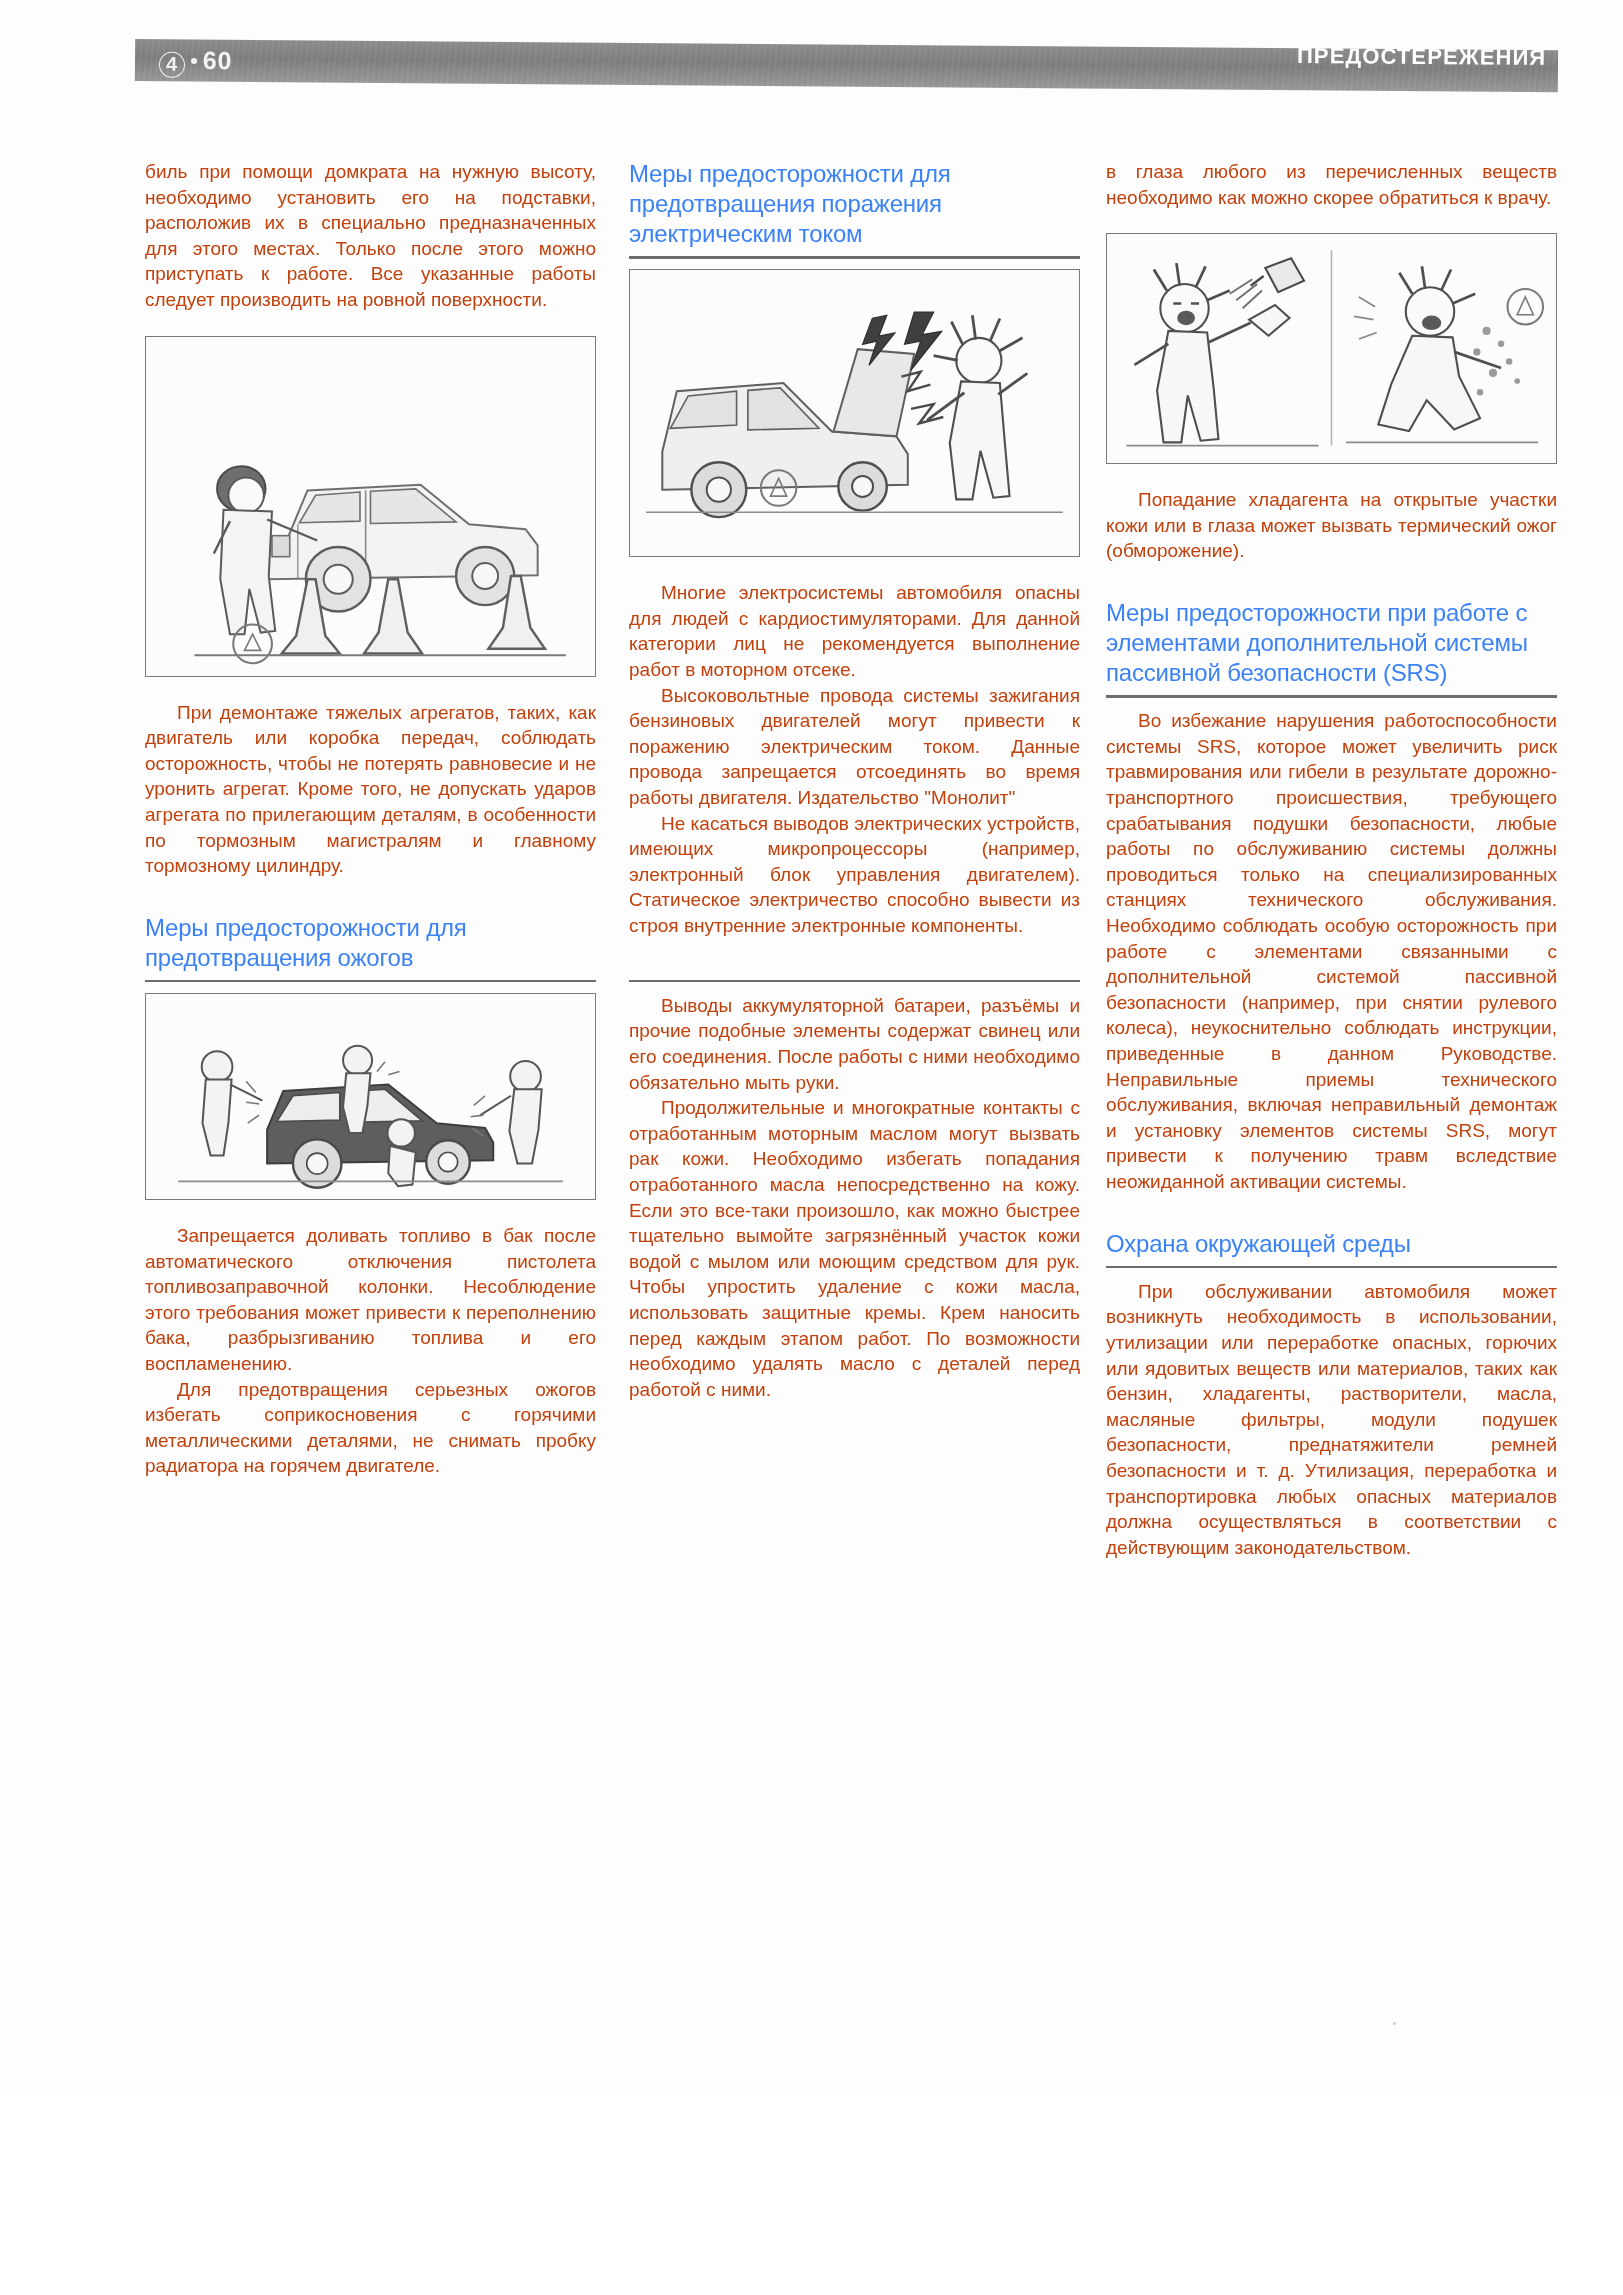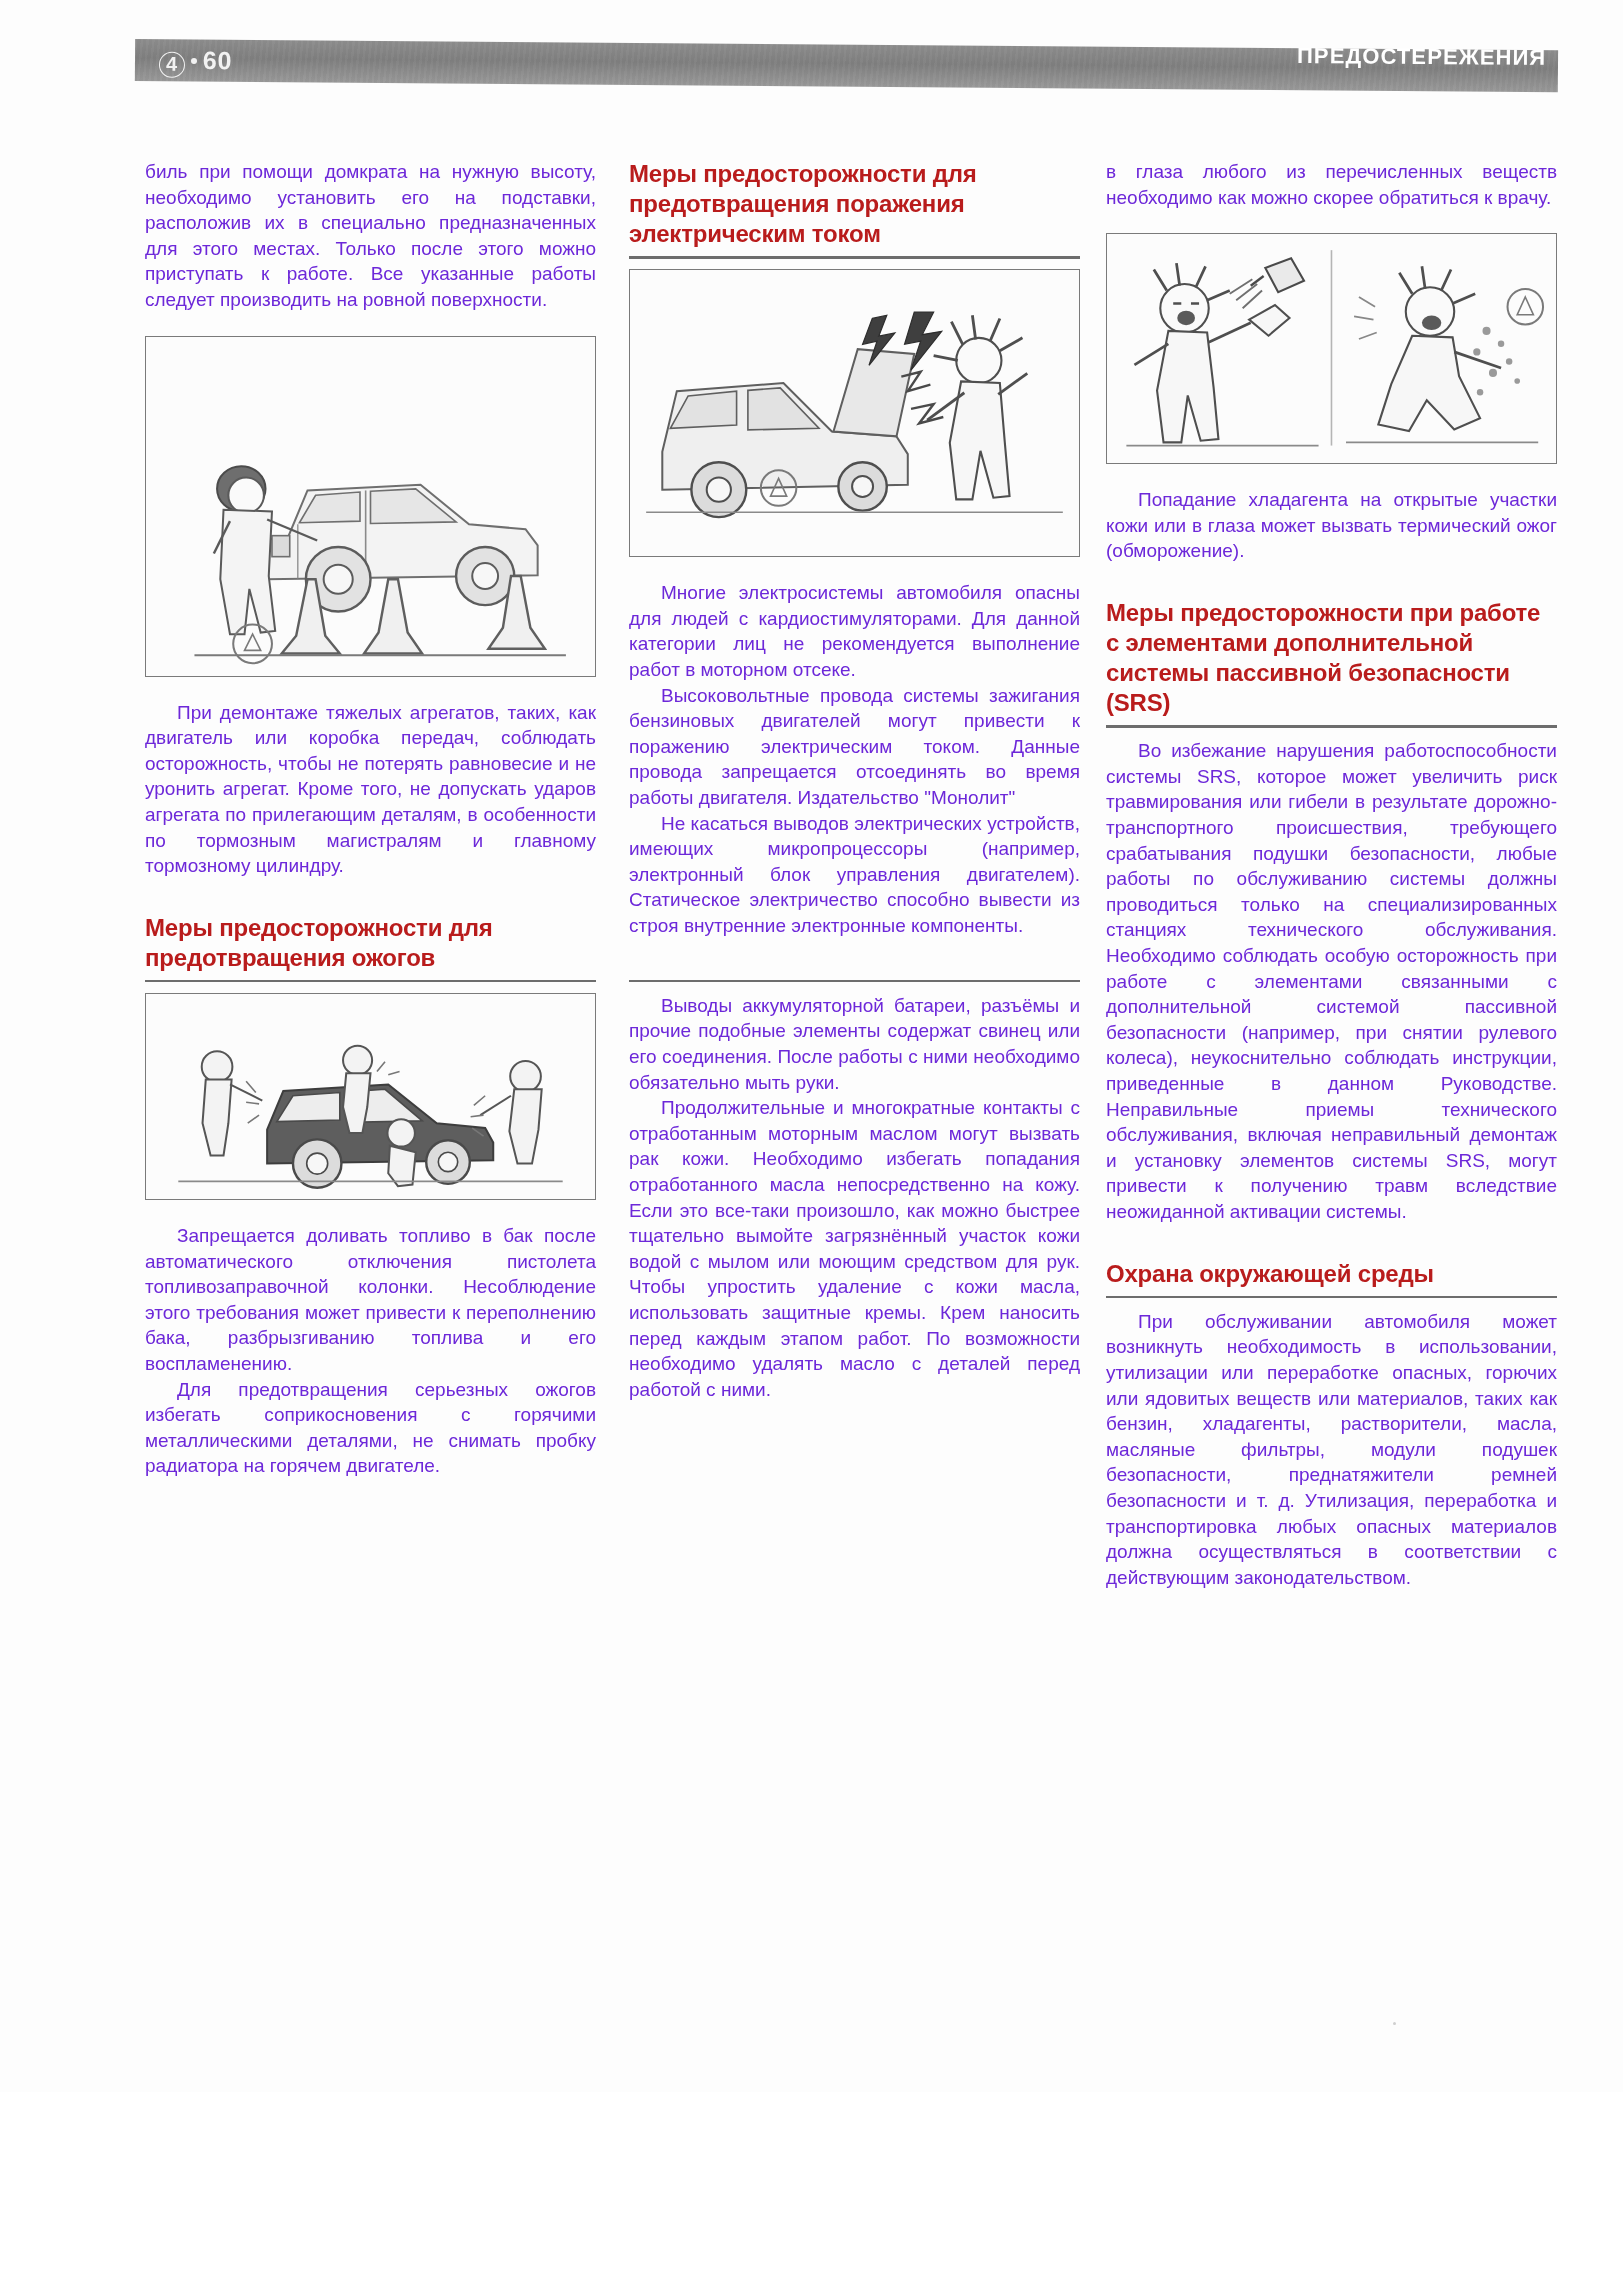--- a/index.html
+++ b/index.html
@@ -88,33 +88,33 @@
     width: 451px;
   }
   .col-1 { left: 145px; }
   .col-2 { left: 629px; }
   .col-3 { left: 1106px; }
 
   p.body {
     margin: 0;
     font-size: 19px;
     line-height: 25.6px;
-    color: #6d28d9;
+    color: #c2410c;
     text-align: justify;
     text-indent: 0;
     font-family: "Liberation Sans", sans-serif;
   }
   p.body.indent { text-indent: 32px; }
 
   h2.section {
     margin: 0;
     font-size: 24px;
     line-height: 30px;
-    font-weight: bold;
-    color: #b91c1c;
+    font-weight: normal;
+    color: #3b82f6;
     letter-spacing: -0.2px;
   }
   .rule {
     height: 2.4px;
     background: #6d6d6d;
     margin-top: 7.3px;
     margin-bottom: 10.6px;
   }
   .gap-md { height: 23px; }
   .gap-lg { height: 34px; }

